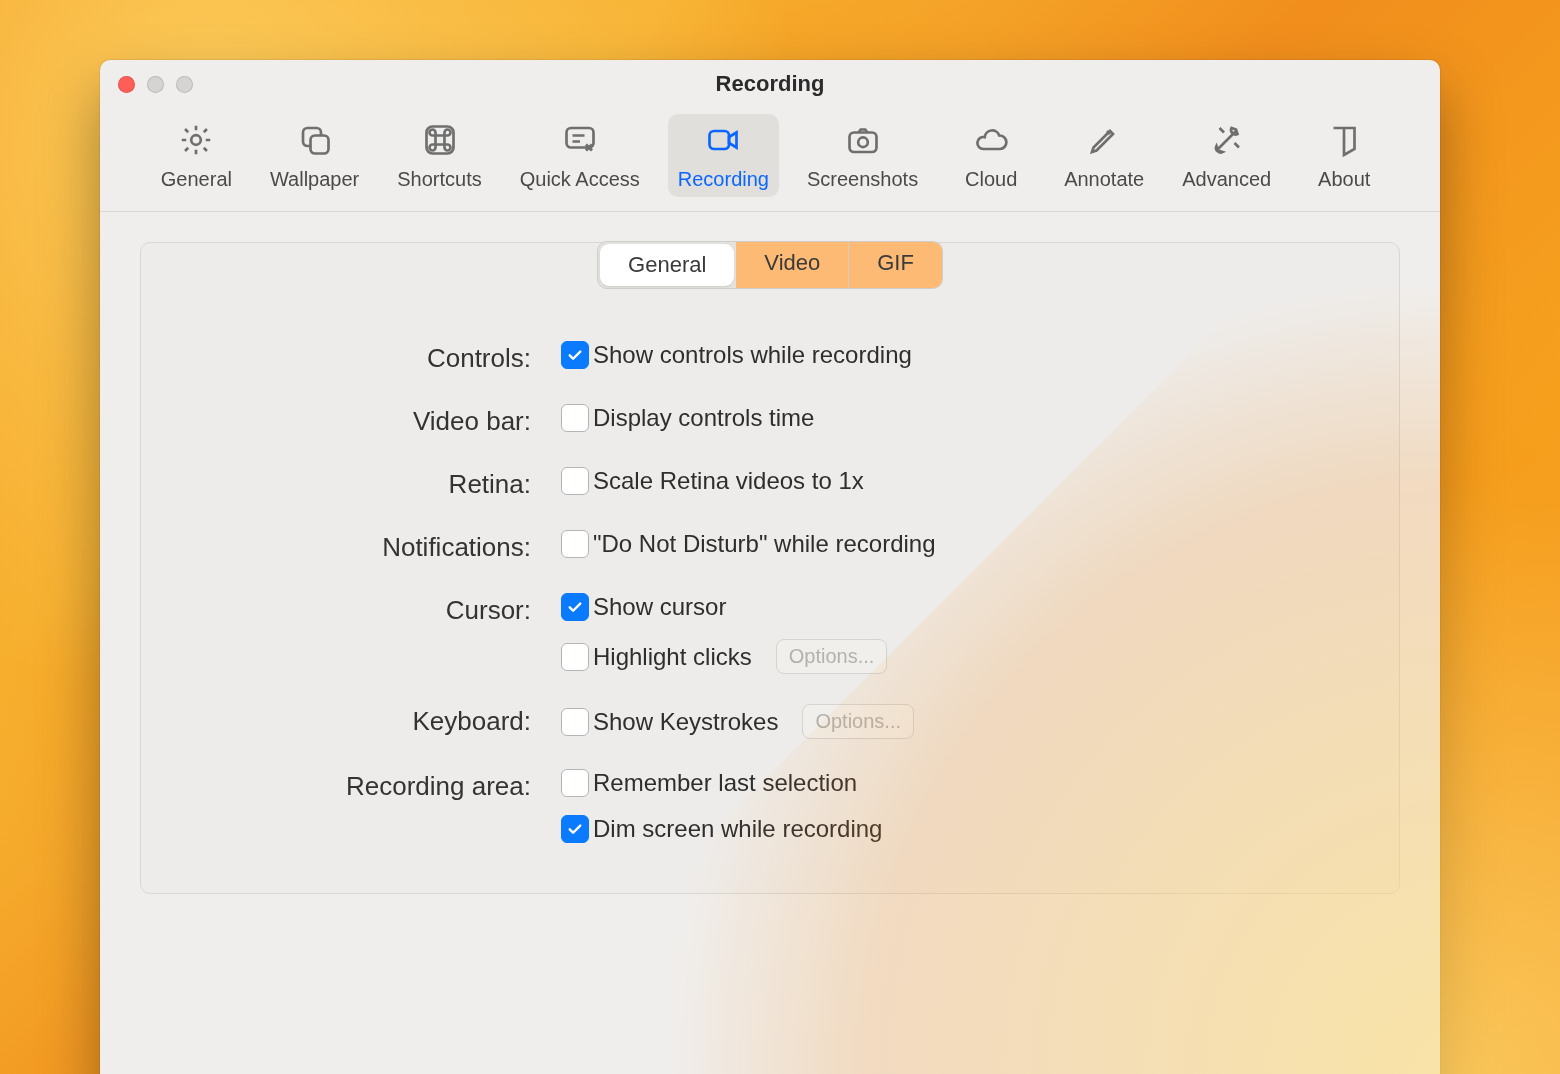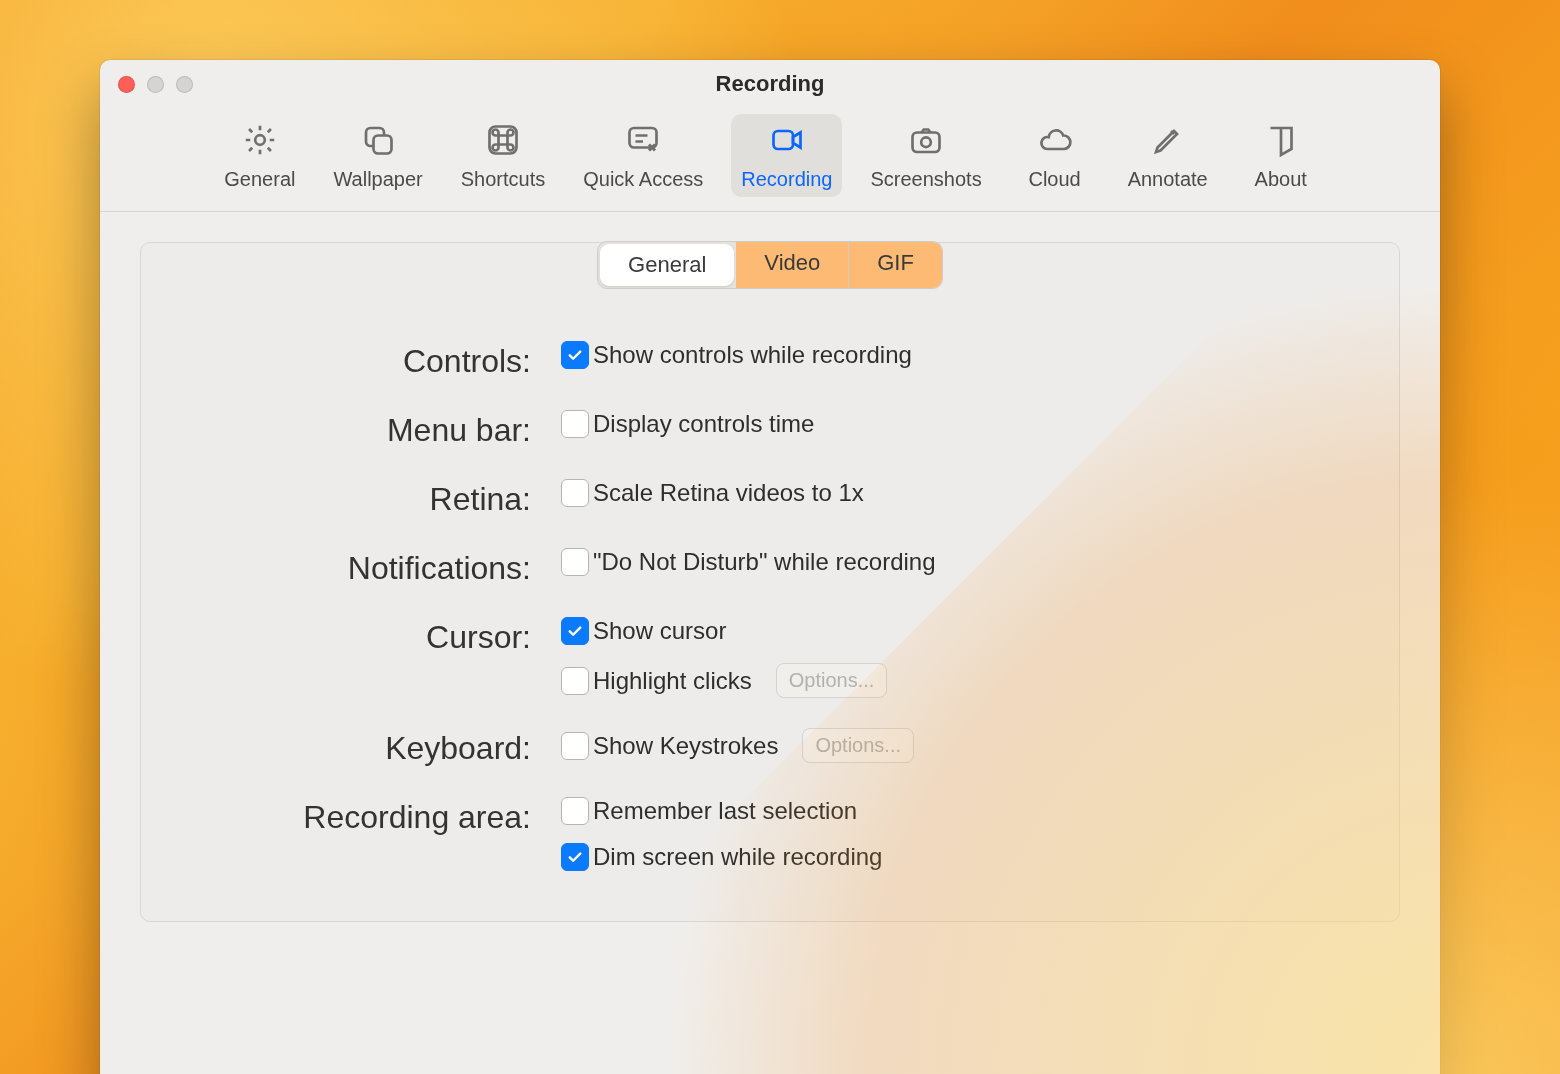--- a/index.html
+++ b/index.html
@@ -134,21 +134,21 @@
   .form {
     display:grid;
     grid-template-columns: 390px 1fr;
     column-gap: 30px;
     row-gap: 30px;
     align-items: start;
     padding: 20px 60px 0 0;
   }
   .row-label {
     text-align:right;
-    font-size:32px;
+    font-size:26px;
     color:#333;
     padding-top:2px;
   }
   .row-content {
     display:flex;
     flex-direction:column;
     gap: 18px;
   }
   .check-line {
     display:flex;
@@ -273,20 +273,29 @@
       <div class="tool">
         <span>
           <svg viewBox="0 0 24 24" fill="none" stroke="#6f6f6f" stroke-width="1.8">
             <path d="M4 20l3-1 11-11-2-2L5 17l-1 3z"></path>
             <path d="M14 6l2 2"></path>
           </svg>
         </span>
         <span class="tool-label">Annotate</span>
       </div>
 
+      <div class="tool">
+        <span>
+          <svg viewBox="0 0 24 24" fill="none" stroke="#6f6f6f" stroke-width="1.8">
+            <path d="M6 18L18 6M7 4l3 3M20 17l-3-3"></path>
+            <path d="M15 4a3 3 0 0 0 4 4l-1-3-3-1zM5 16a3 3 0 0 0 4 4l-3-1-1-3z"></path>
+          </svg>
+        </span>
+        <span class="tool-label">Advanced</span>
+      </div>
 
       <div class="tool">
         <span>
           <svg viewBox="0 0 24 24" fill="none" stroke="#6f6f6f" stroke-width="1.8">
             <path d="M5 4h14v14l-7 4V4z"></path>
           </svg>
         </span>
         <span class="tool-label">About</span>
       </div>
 
@@ -310,21 +319,21 @@
             <label class="check-line">
               <span class="checkbox checked">
                 <svg viewBox="0 0 24 24" fill="none" stroke="#fff" stroke-width="3.2" stroke-linecap="round" stroke-linejoin="round">
                     <path d="M5 12.5l4.5 4.5L19 7.5"></path>
                   </svg>
               </span>
               <span>Show controls while recording</span>
             </label>
           </div>
 
-          <div class="row-label">Menu bar:</div>
+          <div class="row-label">Video bar:</div>
           <div class="row-content">
             <label class="check-line">
               <span class="checkbox"></span>
               <span>Display controls time</span>
             </label>
           </div>
 
           <div class="row-label">Retina:</div>
           <div class="row-content">
             <label class="check-line">

